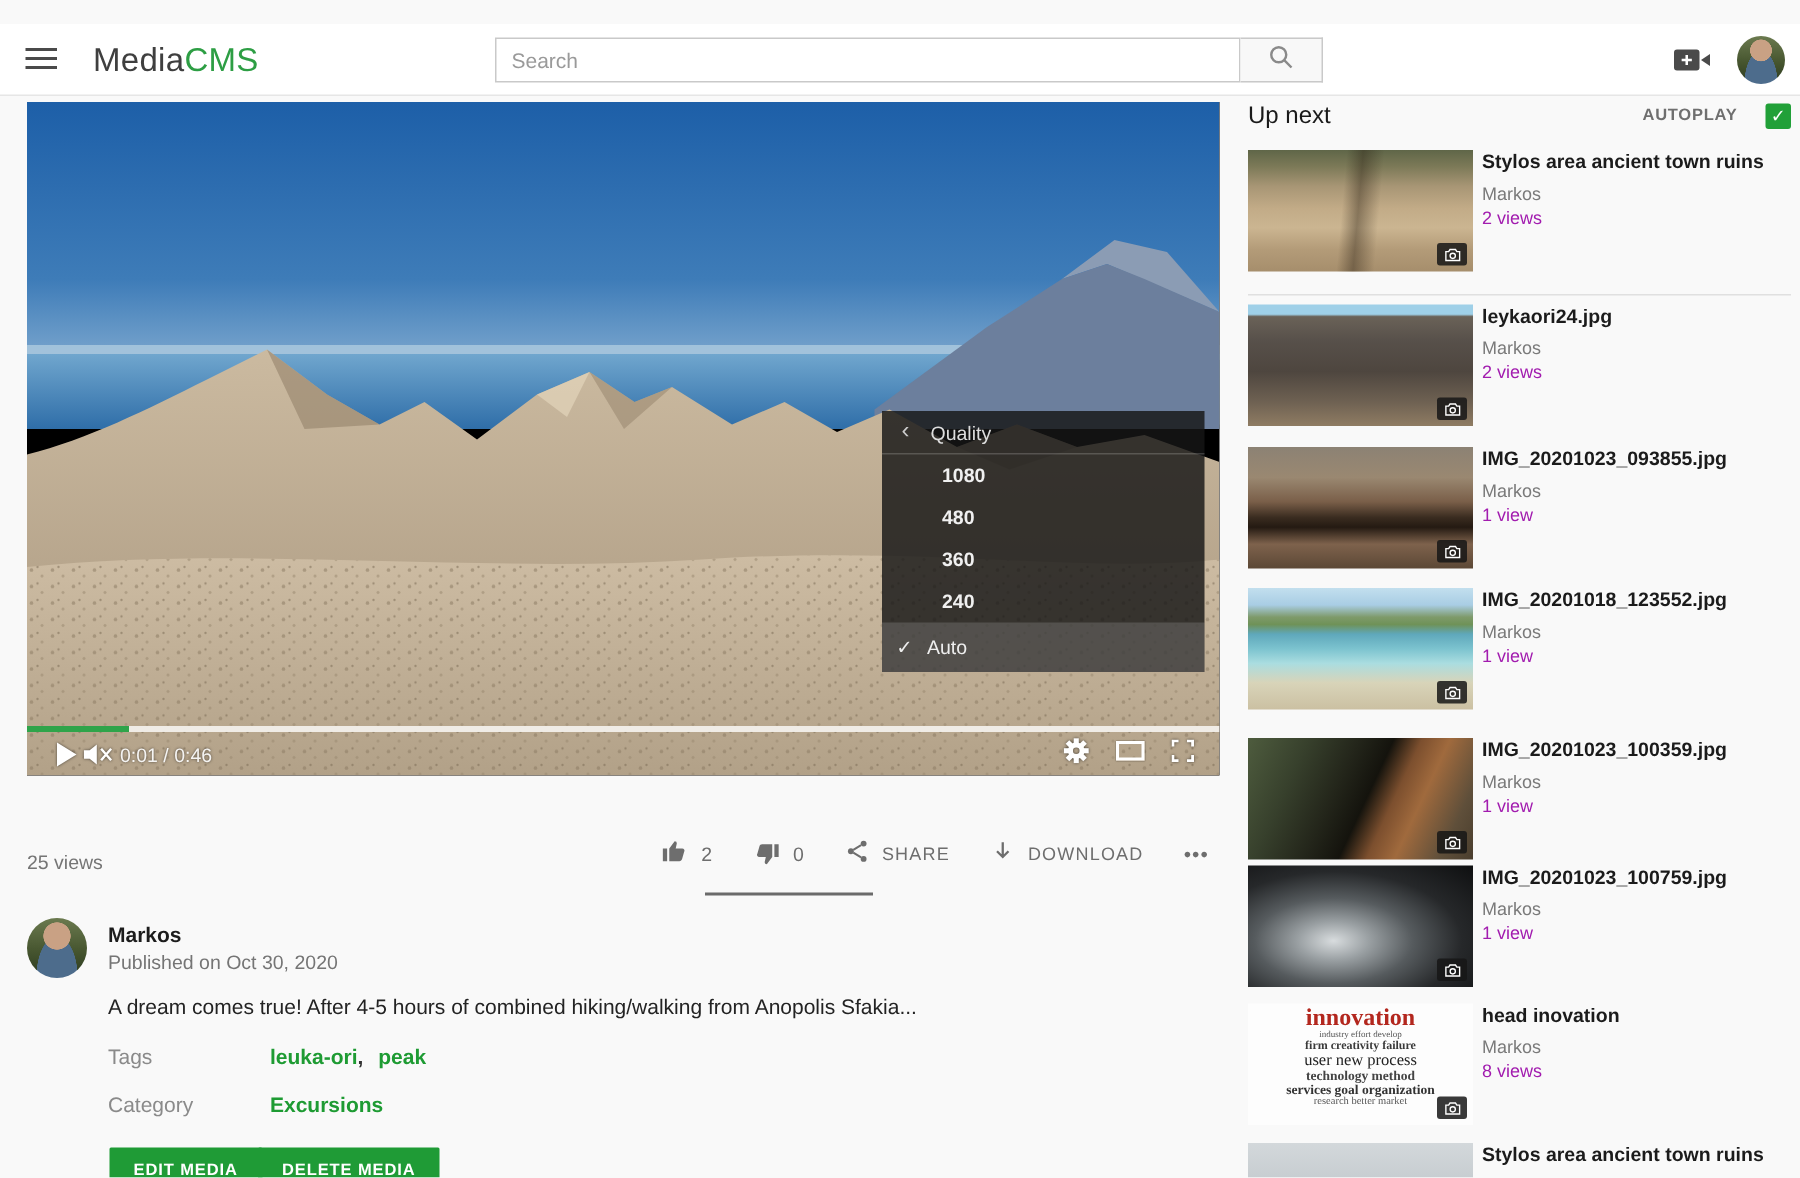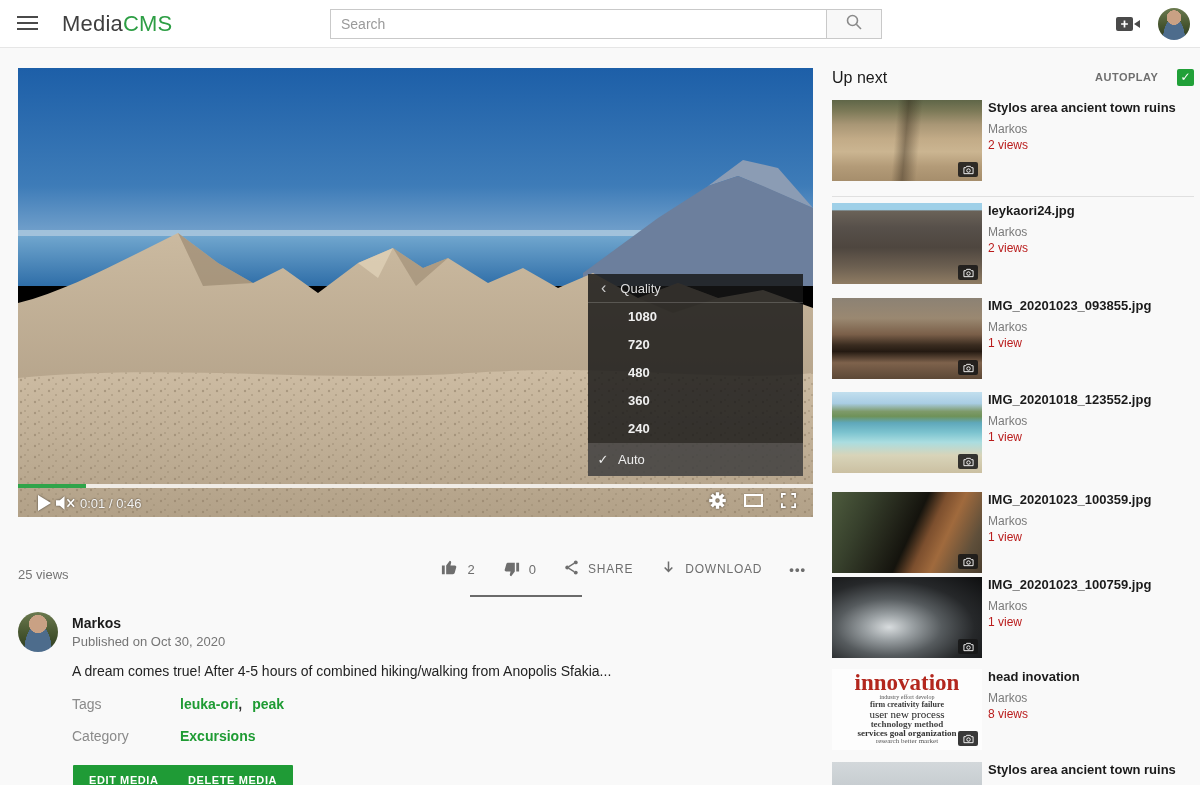--- a/index.html
+++ b/index.html
@@ -1,21 +1,21 @@
 <!DOCTYPE html>
 <html><head>
 <meta charset="utf-8">
 <style>
   * { margin:0; padding:0; box-sizing:border-box; }
   html,body { width:1200px; height:785px; }
   body { font-family:"Liberation Sans","DejaVu Sans",sans-serif; background:#f9f9f9; overflow:hidden; }
   #page { position:relative; width:1200px; height:785px; background:#f9f9f9; overflow:hidden; }
 
   
-  .topbar { position:absolute; left:0; top:0; width:1200px; height:48px; background:#fff; border-bottom:1px solid #e6e6e6; }
+  .topbar { position:absolute; left:0; top:16px; width:1200px; height:48px; background:#fff; border-bottom:1px solid #e6e6e6; }
   .hamburger { position:absolute; left:17px; top:16px; width:21px; height:15px; cursor:pointer; }
   .hamburger div { width:21px; height:2px; background:#4a4a4a; margin-bottom:4px; }
   .logo { position:absolute; left:62px; top:11px; font-size:22px; letter-spacing:.2px; }
   .logo .lm { color:#3f3f3f; } .logo .lc { color:#2d9e44; }
   .searchwrap { position:absolute; left:330px; top:9px; width:552px; height:30px; display:flex; }
   .searchinput { width:497px; height:30px; border:1px solid #c9c9c9; background:#fff; padding:0 10px; font-size:14px; color:#444; outline:none; font-family:inherit; }
   .searchinput::placeholder { color:#9a9a9a; }
   .searchbtn { width:55px; height:30px; border:1px solid #c9c9c9; border-left:none; background:#f8f8f8; display:flex; align-items:center; justify-content:center; cursor:pointer; }
   .uploadicon { position:absolute; left:1116px; top:16px; cursor:pointer; }
   .avatar-sm { position:absolute; left:1158px; top:8px; width:32px; height:32px; border-radius:50%; cursor:pointer; }
@@ -68,41 +68,41 @@
   .upnext-title { position:absolute; left:832px; top:69px; font-size:16px; color:#1a1a1a; }
   .autoplay { position:absolute; left:1095px; top:71px; font-size:11px; font-weight:bold; letter-spacing:.5px; color:#6f6f6f; }
   .autoplay-box { position:absolute; left:1177px; top:69px; width:17px; height:17px; background:#21a038; border-radius:2px; color:#fff; font-size:12px; text-align:center; line-height:17px; cursor:pointer; }
   #upnext-list { position:absolute; left:832px; top:100px; width:362px; height:685px; }
   .upnext-item { position:absolute; left:0; width:362px; height:81px; cursor:pointer; }
   .thumb { position:absolute; left:0; top:0; width:150px; height:81px; overflow:hidden; }
   .cam-badge { position:absolute; right:4px; bottom:4px; width:20px; height:15px; background:rgba(22,22,22,.85); border-radius:2px; display:flex; align-items:center; justify-content:center; }
   .item-meta { position:absolute; left:156px; top:0; width:206px; }
   .item-title { font-size:13px; font-weight:bold; color:#1b1b1b; line-height:16px; }
   .item-author { position:absolute; left:0; top:22px; font-size:12px; color:#7a7a7a; }
-  .item-views { position:absolute; left:0; top:38px; font-size:12px; color:#b91c1c; }
+  .item-views { position:absolute; left:0; top:38px; font-size:12px; color:#a21caf; }
   .sb-divider { position:absolute; left:0; top:96px; width:362px; height:1px; background:#e0e0e0; }
 
   
   .thumb-i0 { background:
       linear-gradient(95deg, rgba(0,0,0,0) 42%, rgba(40,30,18,.40) 49%, rgba(0,0,0,0) 58%),
       linear-gradient(180deg,#5f6648 0%,#7d7a58 14%,#a89675 30%,#c2ab87 48%,#cbb591 64%,#b39b78 82%,#a68e6c 100%); }
   .thumb-i1 { background:
       linear-gradient(180deg,#9fd0e8 0%,#9fd0e8 8%,#6a6258 10%,#57504a 30%,#4e463f 55%,#6e6152 80%,#8f7c63 100%); }
   .thumb-i2 { background:
       linear-gradient(180deg,#8c8274 0%,#9a8871 25%,#7a5f49 45%,#3a2c20 58%,#241a12 66%,#7e624c 80%,#5c4836 100%); }
   .thumb-i3 { background:
       linear-gradient(180deg,#c2dfee 0%,#a9cde4 14%,#7e9a6a 24%,#6f9258 30%,#5fa8bb 38%,#7cc3cf 50%,#aadde0 62%,#d8d4b9 78%,#cbc0a2 100%); }
   .thumb-i4 { background:
       linear-gradient(115deg,#4e5c3e 0%,#37402c 22%,#23251a 40%,#14130d 52%,#7c4f2e 62%,#a06a3d 72%,#5f4f3a 88%,#4a3e2e 100%); }
   .thumb-i5 { background:
       radial-gradient(ellipse at 38% 62%, #d8dcde 0%, #9aa0a3 18%, #565b5e 40%, #26282a 65%, #0e0f10 100%); }
   .thumb-i6 { background:#fdfdfd; }
   .thumb-i7 { background: linear-gradient(180deg,#d3d8db 0%,#c3c9cd 40%,#9ba1a4 75%,#63686b 100%); }
   .wordcloud { position:absolute; inset:0; text-align:center; font-family:"Liberation Serif","DejaVu Serif",serif; line-height:1.02; padding-top:2px; overflow:hidden; }
-  .wc-0 { color:#b3271e; font-size:23px; font-weight:bold; }
+  .wc-0 { color:#b3271e; font-size:16px; font-weight:bold; }
   .wc-1 { color:#555; font-size:6px; }
   .wc-2 { color:#3a3a3a; font-size:8px; font-weight:bold; }
   .wc-3 { color:#222; font-size:11px; font-weight:normal; }
   .wc-4 { color:#444; font-size:9px; font-weight:bold; }
   .wc-5 { color:#333; font-size:9px; font-weight:bold; }
   .wc-6 { color:#555; font-size:7px; }
 </style>
 </head>
 <body>
 
@@ -179,21 +179,20 @@
       <path d="M0,310 C150,295 300,315 450,305 C600,295 700,315 795,305 L795,449 L0,449 Z" fill="url(#dots)" opacity=".55"></path>
     </svg>
 
     <div class="qmenu">
       <div class="qhead">
         <span class="qback">‹</span>
         <span>Quality</span>
       </div>
       <div id="quality-options">
           <div class="q-item">1080</div>
-          <div class="q-item">720</div>
           <div class="q-item">480</div>
           <div class="q-item">360</div>
           <div class="q-item">240</div>
         </div>
       <div class="q-auto">
         <span class="q-check">✓</span>
         <span class="q-auto-label">Auto</span>
       </div>
     </div>
 

